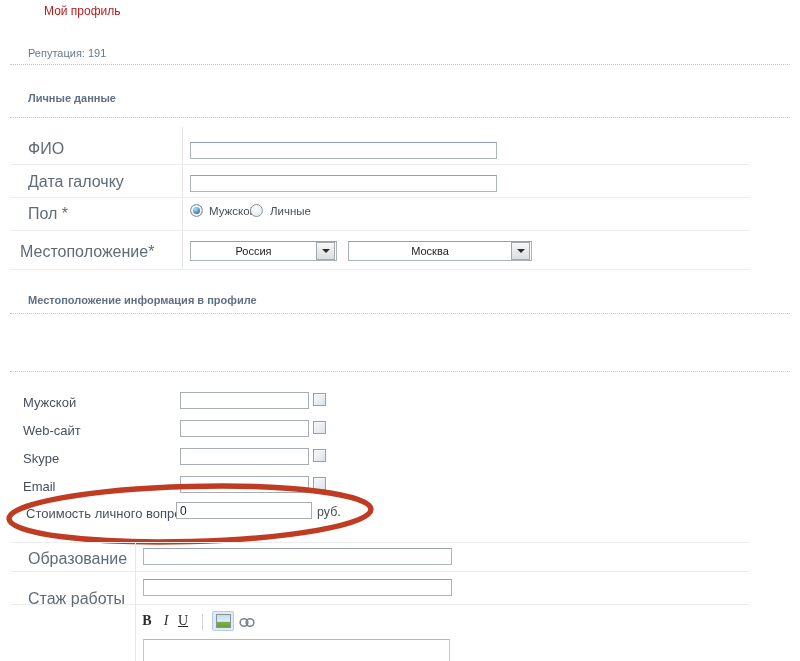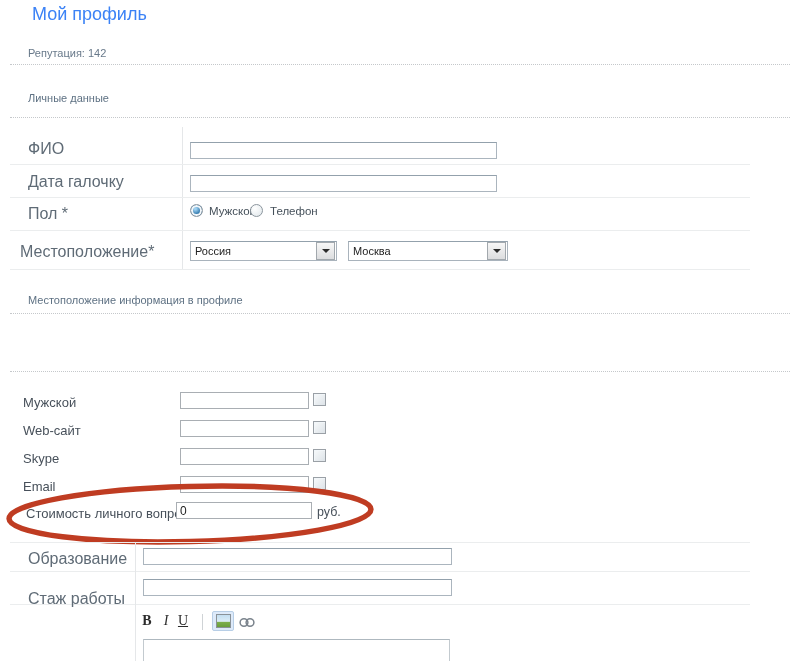--- a/index.html
+++ b/index.html
@@ -1,34 +1,34 @@
 <!DOCTYPE html>
 <html><head>
 <meta charset="utf-8">
 <style>
   html,body{margin:0;padding:0;background:#fff;}
   .page{position:relative;width:800px;height:661px;background:#fff;overflow:hidden;
         font-family:"Liberation Sans",sans-serif;}
   .abs{position:absolute;}
-  .page-title{left:32px;top:4px;font-size:18px;color:#3b82f6;}
+  .page-title{left:44px;top:4px;font-size:12px;color:#b91c1c;}
   .reputation{left:28px;top:47px;font-size:11px;color:#68798a;}
   .dotted{left:10px;width:780px;border-top:1px dotted #c5c8cb;height:0;}
-  .section-title{left:28px;font-size:11px;font-weight:normal;color:#5e7183;}
+  .section-title{left:28px;font-size:11px;font-weight:bold;color:#5e7183;}
   .note{left:28px;top:334px;width:742px;font-size:11.5px;line-height:16px;color:#98a1a8;}
   .hline{left:10px;width:740px;border-top:1px solid #ebedee;height:0;}
   .vline{width:0;border-left:1px solid #e5e7e9;}
   .flabel{font-size:16px;color:#5f6b76;}
   .clabel{font-size:13px;color:#47505a;}
   .tinput{box-sizing:border-box;height:17px;background:#fff;border:1px solid #abb5be;
           border-top-color:#93a1ac;font-size:11px;color:#222;padding:1px 3px;outline:none;}
   .ginput{box-sizing:border-box;height:17px;background:#fff;border:1px solid #a9aeb3;
           font-size:12px;color:#222;padding:1px 3px;outline:none;}
   .selectbox{box-sizing:border-box;height:20px;background:#fff;border:1px solid #a9b3bc;
              border-top-color:#93a1ac;display:flex;align-items:center;}
-  .selectbox .sel-text{flex:1;font-size:11px;color:#222;padding:0 4px;overflow:hidden;white-space:nowrap;}
+  .selectbox .sel-text{flex:1;font-size:11px;color:#222;padding:0 4px;overflow:hidden;white-space:nowrap;text-align:center;}
   .sel-btn{width:17px;height:16px;margin-right:1px;border:1px solid #a2a8ad;
            background:linear-gradient(#f7f7f7,#dcdddf);display:flex;align-items:center;justify-content:center;}
   .sel-arrow{width:0;height:0;border-left:4px solid transparent;border-right:4px solid transparent;
              border-top:4px solid #2b2b2b;}
   .radio{box-sizing:border-box;width:13px;height:13px;border-radius:50%;border:1px solid #8c969e;
          background:radial-gradient(circle at 35% 30%,#ffffff,#dfe6ea);}
   .radio.checked{background:radial-gradient(circle at 40% 35%,#9ed0f0 10%,#2f77ac 55%,#0c3f69 95%);
          box-shadow:inset 0 0 0 2px #f2f6f9;}
   .rlabel{font-size:11.5px;color:#45505a;}
   .checkbox{box-sizing:border-box;width:13px;height:13px;border:1px solid #9aa0a6;
@@ -46,21 +46,21 @@
   .editor-area{box-sizing:border-box;background:#fff;border:1px solid #c3cacf;border-top-color:#aeb8bf;
                resize:none;outline:none;}
   .ellipse-svg{pointer-events:none;}
 </style>
 </head>
 <body>
 
 <div class="page">
 
   <div class="abs page-title">Мой профиль</div>
-  <div class="abs reputation">Репутация: 142</div>
+  <div class="abs reputation">Репутация: 191</div>
   <div class="abs dotted" style="top:64px"></div>
 
   <div class="abs section-title" style="top:92px">Личные данные</div>
   <div class="abs dotted" style="top:117px"></div>
 
   <div class="abs vline" style="left:182px;top:127px;height:143px"></div>
   <div class="abs hline" style="top:164px"></div>
   <div class="abs hline" style="top:197px"></div>
   <div class="abs hline" style="top:230px"></div>
   <div class="abs hline" style="top:269px"></div>
@@ -68,30 +68,30 @@
   <div class="abs flabel" style="left:28px;top:140px">ФИО</div>
   <input class="abs tinput" style="left: 190px; top: 142px; width: 307px;" type="text" value="">
 
   <div class="abs flabel" style="left:28px;top:173px">Дата галочку</div>
   <input class="abs tinput" style="left: 190px; top: 175px; width: 307px;" type="text" value="">
 
   <div class="abs flabel" style="left:28px;top:205px">Пол *</div>
   <span class="abs radio checked" style="left:190px;top:204px"></span>
   <span class="abs rlabel" style="left:209px;top:205px">Мужской</span>
   <span class="abs radio" style="left:250px;top:204px"></span>
-  <span class="abs rlabel" style="left:270px;top:205px">Телефон</span>
+  <span class="abs rlabel" style="left:270px;top:205px">Личные</span>
 
   <div class="abs flabel" style="left:20px;top:243px">Местоположение*</div>
   <div class="abs selectbox" style="left:190px;top:241px;width:147px">
     <span class="sel-text">Россия</span>
     <span class="sel-btn">
       <span class="sel-arrow"></span>
     </span>
   </div>
-  <div class="abs selectbox" style="left:348px;top:241px;width:160px">
+  <div class="abs selectbox" style="left:348px;top:241px;width:184px">
     <span class="sel-text">Москва</span>
     <span class="sel-btn">
       <span class="sel-arrow"></span>
     </span>
   </div>
 
   <div class="abs section-title" style="top:294px">Местоположение информация в профиле</div>
   <div class="abs dotted" style="top:313px"></div>
   <div class="abs dotted" style="top:371px"></div>
 

